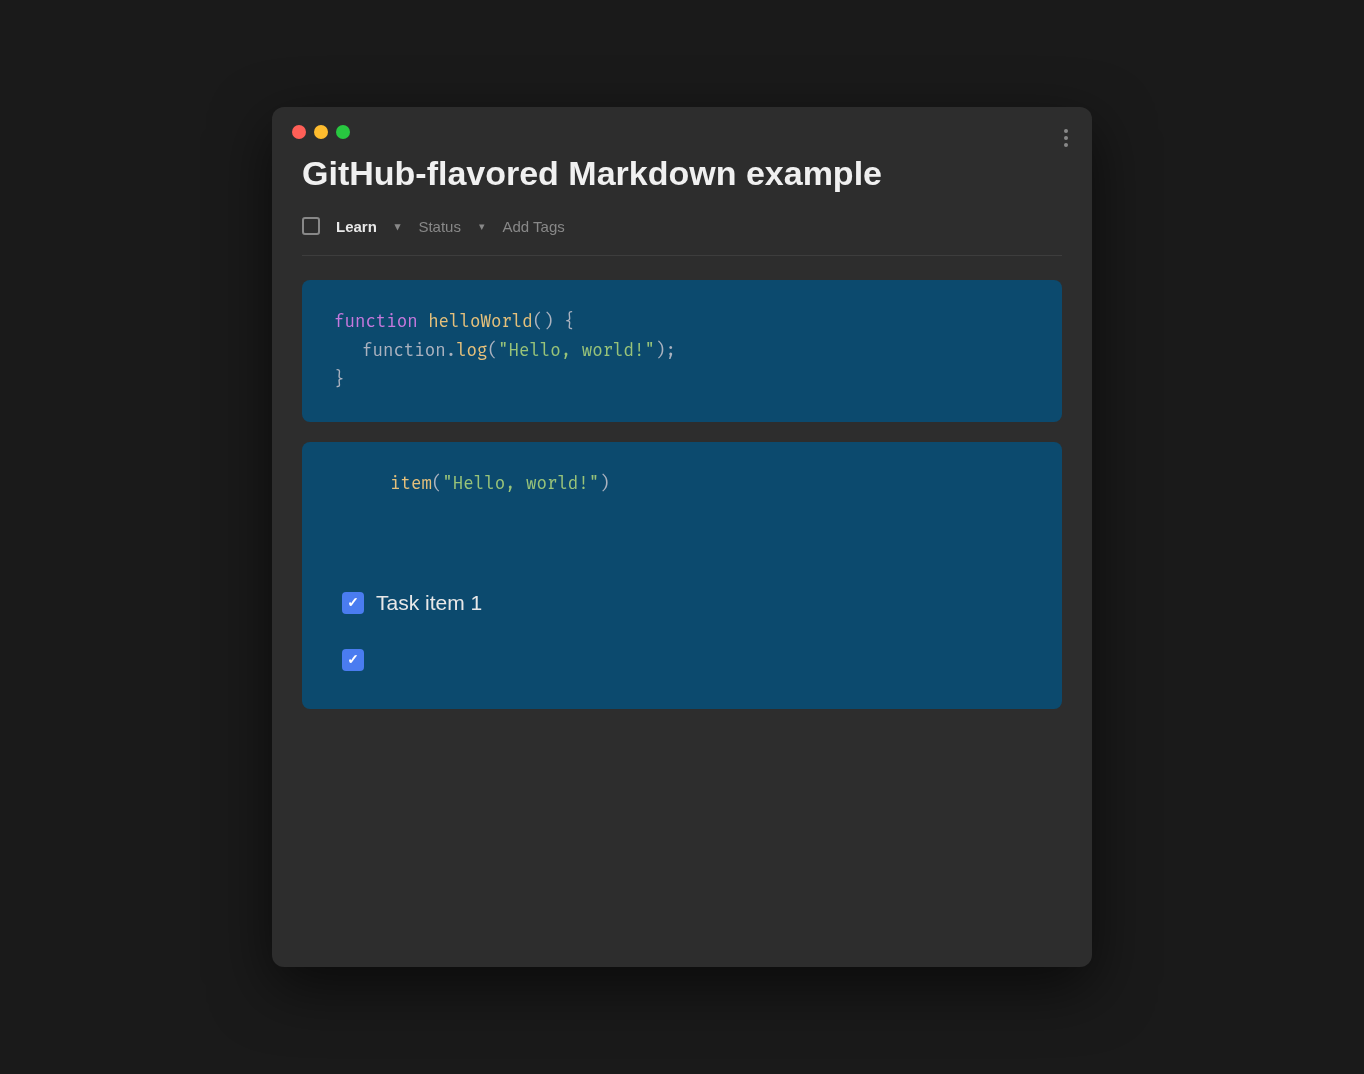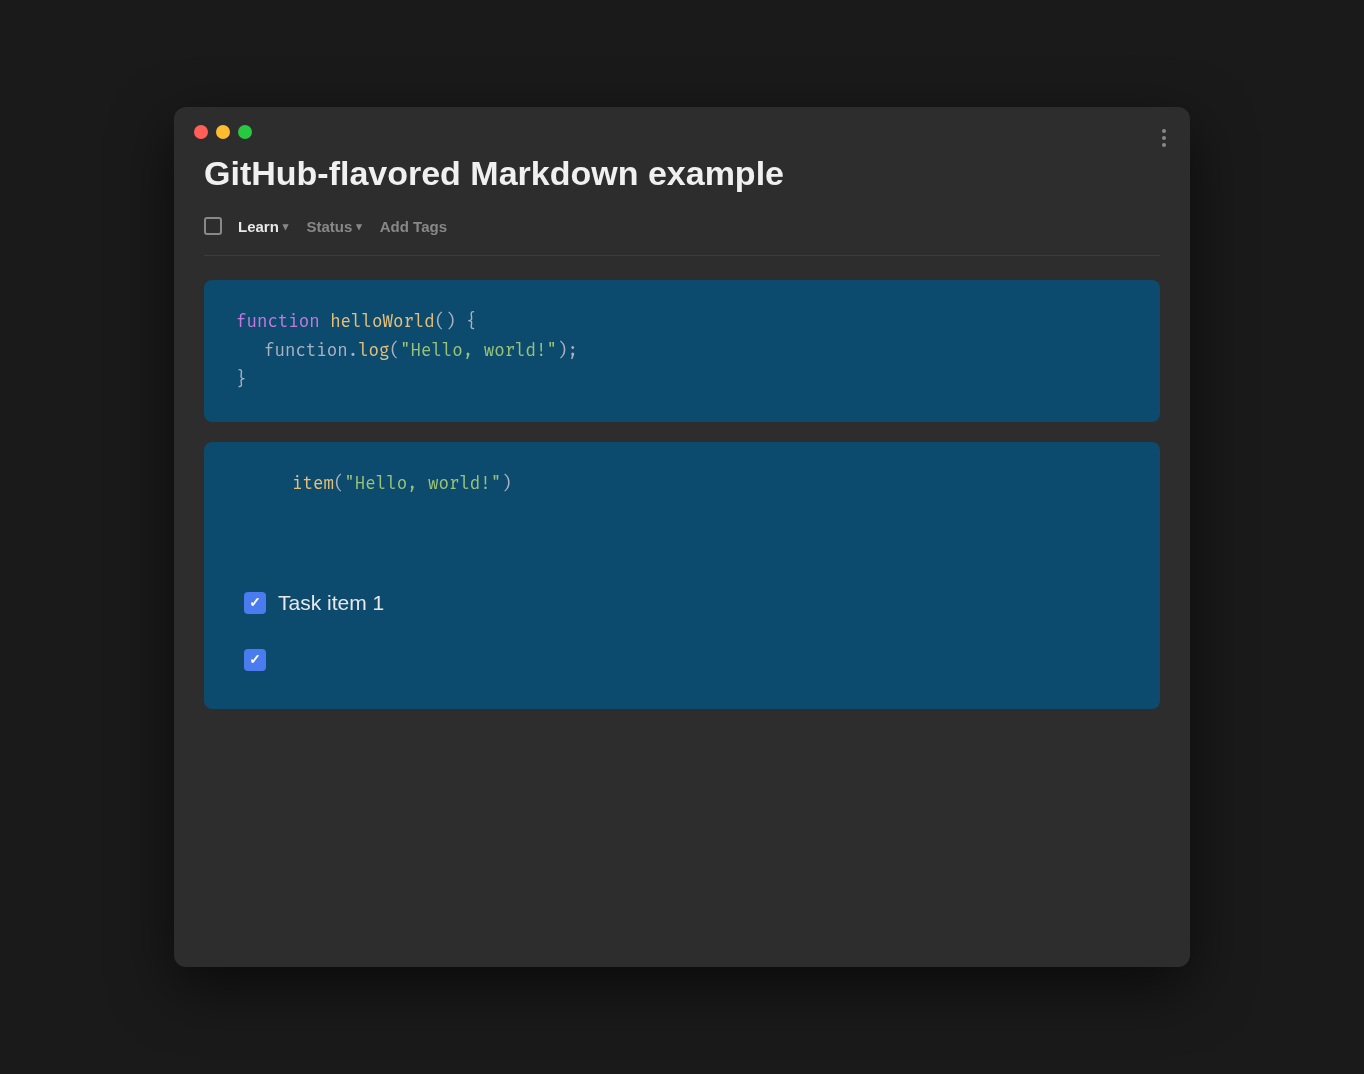--- a/index.html
+++ b/index.html
@@ -15,21 +15,21 @@
       align-items: center;
       min-height: 100vh;
       width: 1364px;
       height: 1074px;
       font-family: -apple-system, BlinkMacSystemFont, 'Segoe UI', sans-serif;
     }
 
     .window {
       background-color: #2d2d2d;
       border-radius: 12px;
-      width: 1016px;
+      width: 820px;
       min-height: 860px;
       position: relative;
       box-shadow: 0 20px 60px rgba(0,0,0,0.6);
       padding: 0;
       overflow: hidden;
     }
 
     .titlebar {
       display: flex;
       align-items: center;
@@ -112,34 +112,34 @@
       border-radius: 3px;
       display: inline-flex;
       align-items: center;
       justify-content: center;
       margin-right: 4px;
     }
 
     .toolbar-btn {
       display: flex;
       align-items: center;
-      gap: 4px;
+      gap: 18px;
       background: none;
       border: none;
       color: #e8e8e8;
       font-size: 15px;
       font-weight: 600;
       cursor: pointer;
       padding: 4px 6px;
       border-radius: 4px;
     }
 
     .toolbar-btn-muted {
       color: #888;
-      font-weight: 700;
+      font-weight: 400;
     }
 
     .chevron {
       font-size: 11px;
       color: #888;
     }
 
     .code-block {
       background-color: #0c4a6e;
       border-radius: 8px;

